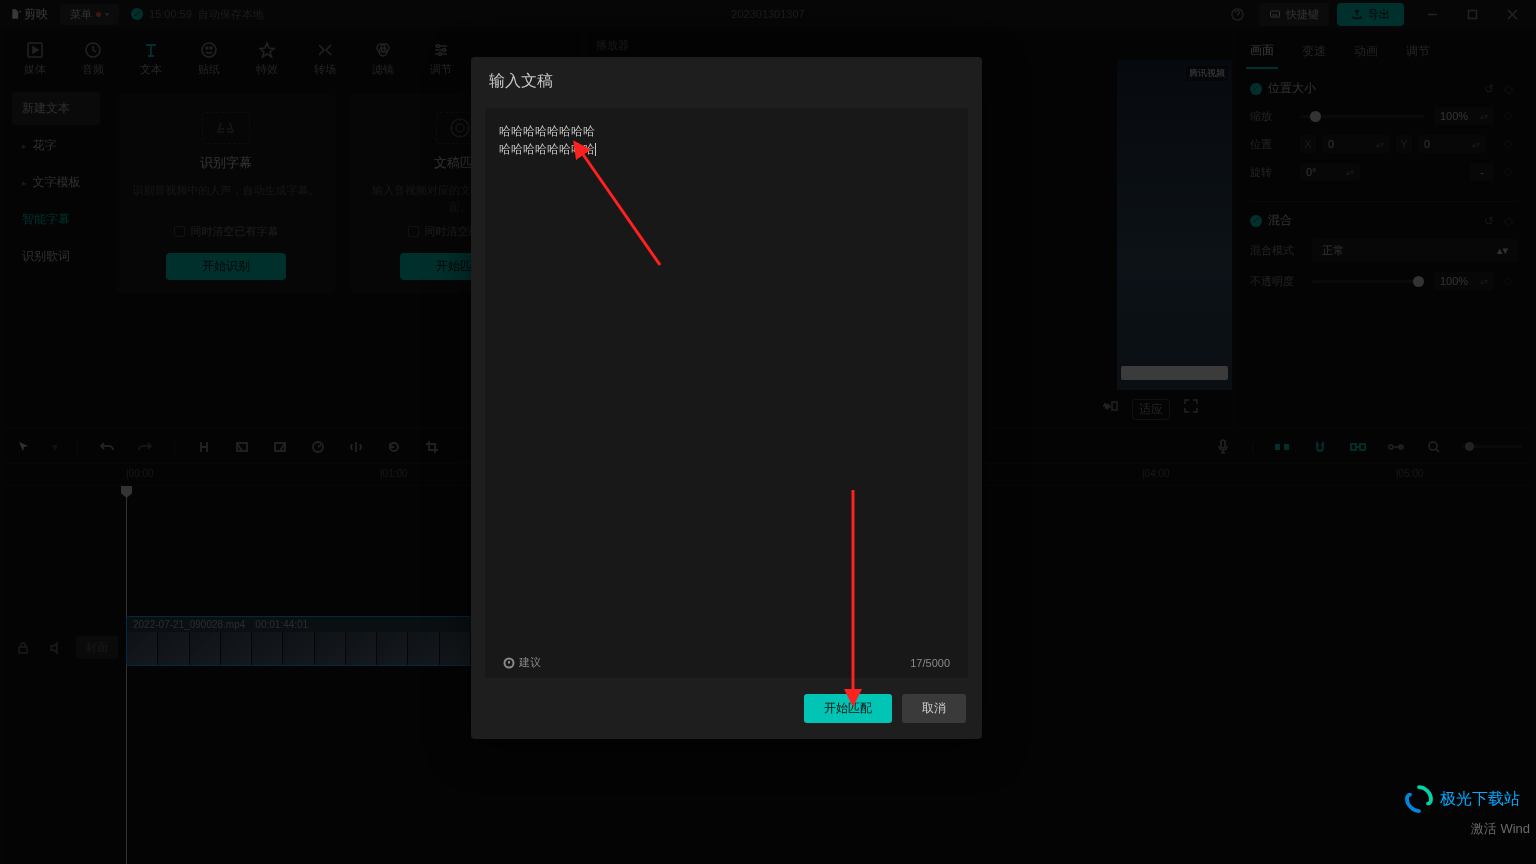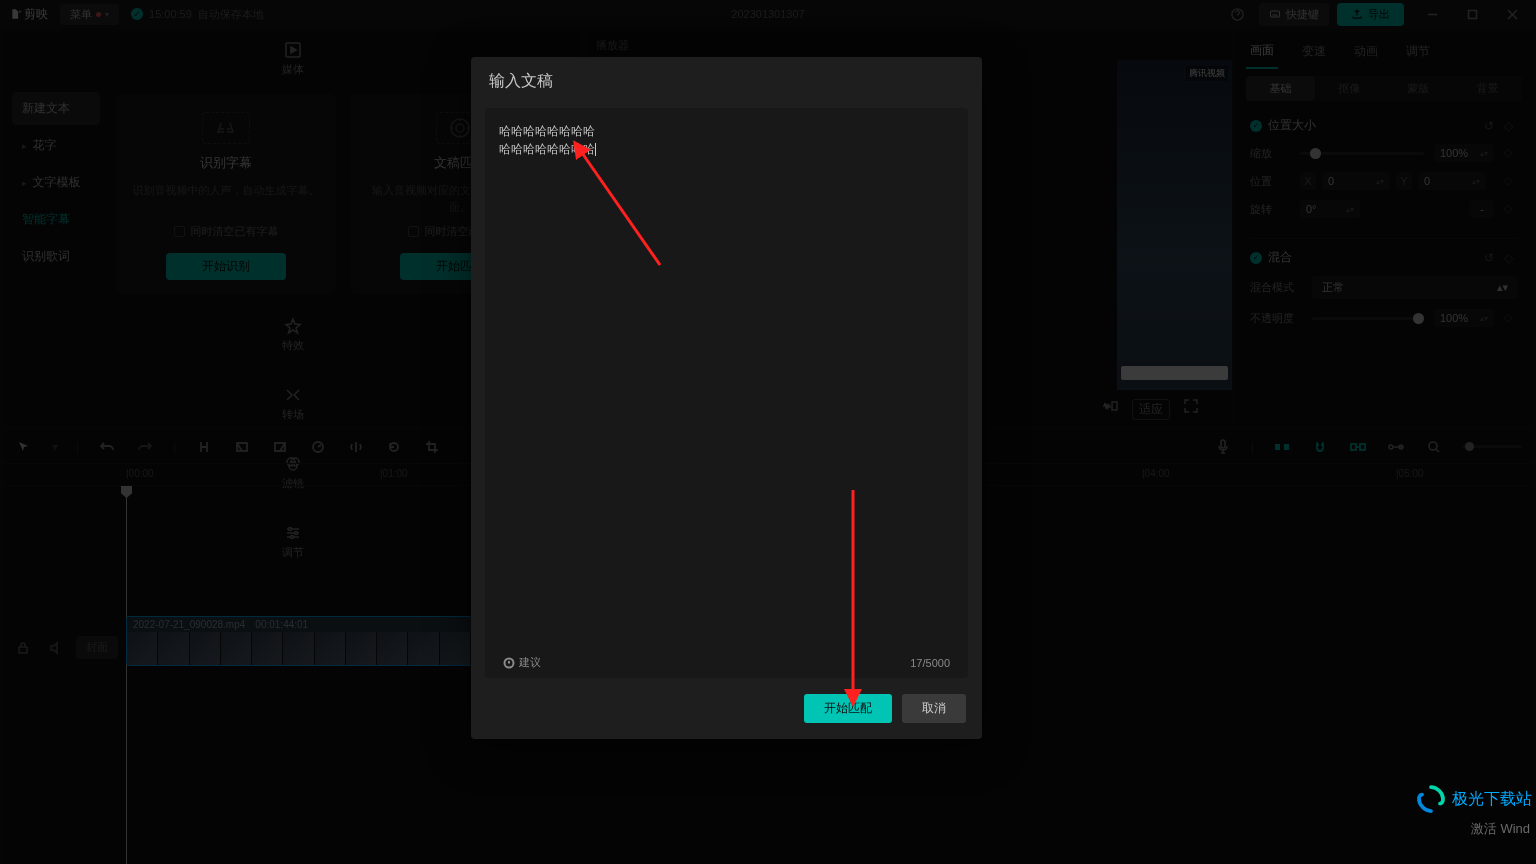--- a/index.html
+++ b/index.html
@@ -18,21 +18,21 @@
 .titlebar-right{margin-left:auto;display:flex;align-items:center;gap:8px;}
 .t-icon-btn{width:28px;height:24px;display:flex;align-items:center;justify-content:center;color:#8a8a8a;cursor:pointer;}
 .shortcut-btn{background:#2f2f2f;padding:4px 10px;border-radius:4px;font-size:11px;display:flex;align-items:center;gap:5px;}
 .export-btn{background:#00c4b4;color:#0d0d0d;padding:4px 14px;border-radius:4px;font-size:11px;display:flex;align-items:center;gap:5px;font-weight:500;justify-content:flex-end;}
 .win-ctrl{display:flex;gap:0;}
 .win-ctrl div{width:40px;height:28px;display:flex;align-items:center;justify-content:center;color:#8a8a8a;cursor:pointer;}
 
 
 .main{display:flex;height:398px;}
 .left-pane{width:578px;background:#121212;display:flex;flex-direction:column;margin:4px 0 0 4px;border-radius:4px;}
-.tabs-row{display:flex;height:52px;padding:6px 16px 0;gap:28px;flex-direction:column;}
+.tabs-row{display:flex;height:52px;padding:6px 16px 0;gap:28px;}
 .tab{display:flex;flex-direction:column;align-items:center;gap:2px;color:#8a8a8a;cursor:pointer;padding:2px 4px;}
 .tab.active{color:#a3a3a3;}
 .tab .ic{width:20px;height:20px;display:flex;align-items:center;justify-content:center;}
 .tab .lb{font-size:11px;}
 .left-body{display:flex;flex:1;}
 .side-list{width:104px;padding:8px 8px;display:flex;flex-direction:column;gap:4px;}
 .side-item{padding:8px 10px;border-radius:4px;color:#bdbdbd;cursor:pointer;font-size:12px;display:flex;align-items:center;gap:6px;}
 .side-item.sel{background:#2b2b2b;}
 .side-item.teal{color:#00c4b4;}
 .side-item .chev{font-size:9px;color:#666;}
@@ -105,21 +105,21 @@
 .m-foot .cnt{margin-left:auto;color:#8a8a8a;}
 .m-btns{display:flex;justify-content:flex-end;gap:10px;padding:10px 16px 16px;}
 .m-btns .b{padding:6px 20px;border-radius:3px;font-size:12px;cursor:pointer;}
 .m-btns .primary{background:#00c4b4;color:#0d0d0d;}
 .m-btns .sec{background:#3a3a3a;color:#d0d0d0;}
 
 
 .arrow{position:absolute;pointer-events:none;}
 
 
-.watermark{position:absolute;right:4px;bottom:50px;display:flex;align-items:center;gap:6px;}
+.watermark{position:absolute;right:16px;bottom:50px;display:flex;align-items:center;gap:6px;}
 .watermark .wlogo{width:30px;height:30px;}
 .watermark .wt{color:#00aaff;font-size:16px;font-weight:500;}
 .activate{position:absolute;right:6px;bottom:26px;color:#6a6a6a;font-size:13px;}
 </style>
 </head>
 <body>
 
 <div class="dim">
 
 <div class="titlebar">
@@ -334,26 +334,20 @@
             </svg></span>
     </div>
   </div>
 
   <div class="right-pane">
     <div class="rtabs">
       <div class="rtab active">画面</div>
       <div class="rtab">变速</div>
       <div class="rtab">动画</div>
       <div class="rtab">调节</div>
-    </div>
-    <div class="subtabs">
-      <div class="sub active">基础</div>
-      <div class="sub">抠像</div>
-      <div class="sub">蒙版</div>
-      <div class="sub">背景</div>
     </div>
     <div class="section">
       <div class="sec-h">
         <span class="cb">✓</span>
         <span>位置大小</span>
         <span class="ricn">
               <span>↺</span>
               <span class="diam">◇</span>
             </span>
       </div>

